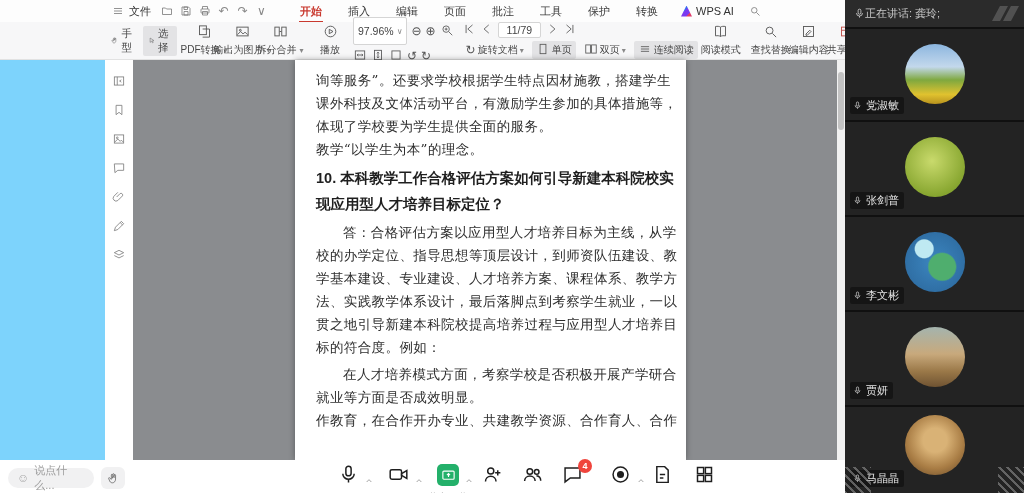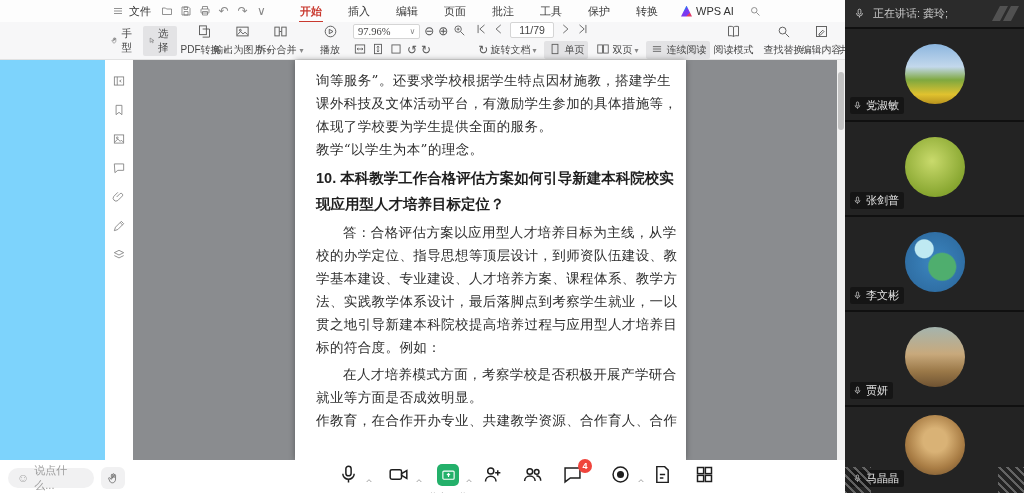--- a/index.html
+++ b/index.html
@@ -34,22 +34,22 @@
   .minibtn { display:flex; align-items:center; gap:3px; padding:1px 5px; border-radius:2px; font-size:10.5px; }
   .minibtn.active { background:#e3e3e5; }
   .minibtn svg { width:11px; height:11px; stroke:#555; fill:none; stroke-width:1.5; }
   .bigbtn { display:flex; flex-direction:column; align-items:center; justify-content:center; gap:2px;
     padding:2px 5px; border-radius:2px; min-width:38px; }
   .bigbtn .ic svg { width:15px; height:15px; }
   .bigbtn .lbl { white-space:nowrap; }
   .caret { color:#888; font-size:8px; }
   .twocol { display:flex; flex-direction:column; gap:3px; margin:0 4px; }
   .trow { display:flex; align-items:center; gap:4px; }
-  .zoombox { display:flex; align-items:center; gap:19px; border:1px solid #d5d5d5; background:#fff;
-    border-radius:2px; padding:1px 4px; font-size:10.5px; color:#444;font-family:Liberation Serif, serif; }
+  .zoombox { display:flex; align-items:center; gap:3px; border:1px solid #d5d5d5; background:#fff;
+    border-radius:2px; padding:7px 4px; font-size:10.5px; color:#444; }
   .pagebox { border:1px solid #d5d5d5; background:#fff; border-radius:2px; padding:1px 8px; font-size:10.5px; color:#444; }
   .uni { font-size:12px; color:#555; line-height:1; }
   .mode { padding:1px 4px; border-radius:2px; display:flex; align-items:center; gap:2px; white-space:nowrap; }
   .mode.active { background:#e3e3e5; }
 
   
   .leftstrip { position:absolute; left:105px; top:60px; width:28px; height:400px; background:#fff;
     display:flex; flex-direction:column; align-items:center; padding-top:14px; gap:11px; }
   .leftstrip .ls-ic svg { width:14px; height:14px; stroke:#7a7a7a; fill:none; stroke-width:1.4; }
   .docarea { position:absolute; left:133px; top:60px; width:712px; height:400px; background:#8a8c8f; }
@@ -82,21 +82,21 @@
   .mc-label { font-size:10px; color:#333; margin-top:4px; white-space:nowrap; }
   .sharebg { display:inline-flex; width:22px; height:22px; border-radius:5px; background:#23b06a;
     align-items:center; justify-content:center; }
   .sharebg svg { width:15px; height:15px; stroke:#fff; fill:none; stroke-width:1.8; }
   .badge { position:absolute; right:2px; top:-5px; min-width:14px; height:14px; border-radius:8px;
     background:#f0443c; color:#fff; font-size:9px; line-height:14px; padding:0 3px; font-weight:bold; }
 
   
   .meet { position:absolute; left:845px; top:0; width:179px; height:493px; background:#1b1b1b; }
   .meet-head { position:absolute; left:0; top:0; width:179px; height:27px; background:#2b2b2b;
-    display:flex; align-items:center; padding:0 9px; gap:8px; }
+    display:flex; align-items:center; padding:0 9px; }
   .meet-head svg { width:11px; height:13px; stroke:#e8e8e8; fill:none; stroke-width:1.6; }
   .speaktxt { color:#c9c9c9; font-size:11px; white-space:nowrap; }
   .headlogo { position:absolute; right:6px; top:6px; width:26px; height:15px; opacity:.18; }
   .headlogo i { position:absolute; top:0; width:8px; height:15px; background:#fff; transform:skewX(-28deg); }
   .headlogo i:first-child { left:4px; } .headlogo i:last-child { left:15px; }
 
   .tile { position:absolute; left:0; width:179px; background:#232323; border-top:2px solid #101010; }
   .avatar { position:absolute; left:60px; top:15px; width:60px; height:60px; border-radius:50%; }
   .av1 { background:linear-gradient(180deg,#8cb6df 0%,#c3d8ec 38%,#7fa83f 60%,#e0c22f 84%,#b8921e 100%); }
   .av2 { background:radial-gradient(circle at 45% 40%,#c9da6c,#8aa832 68%,#6d8f25); }

